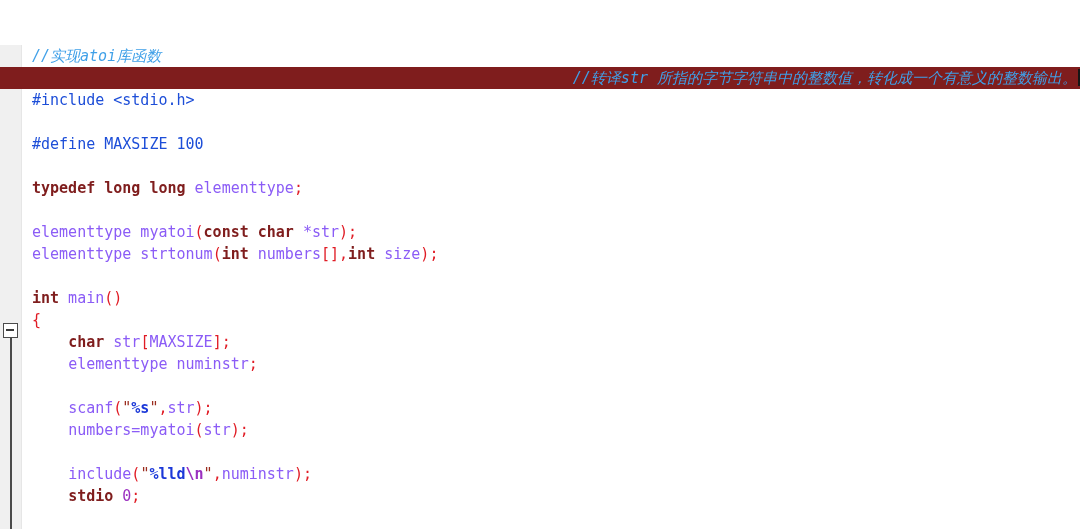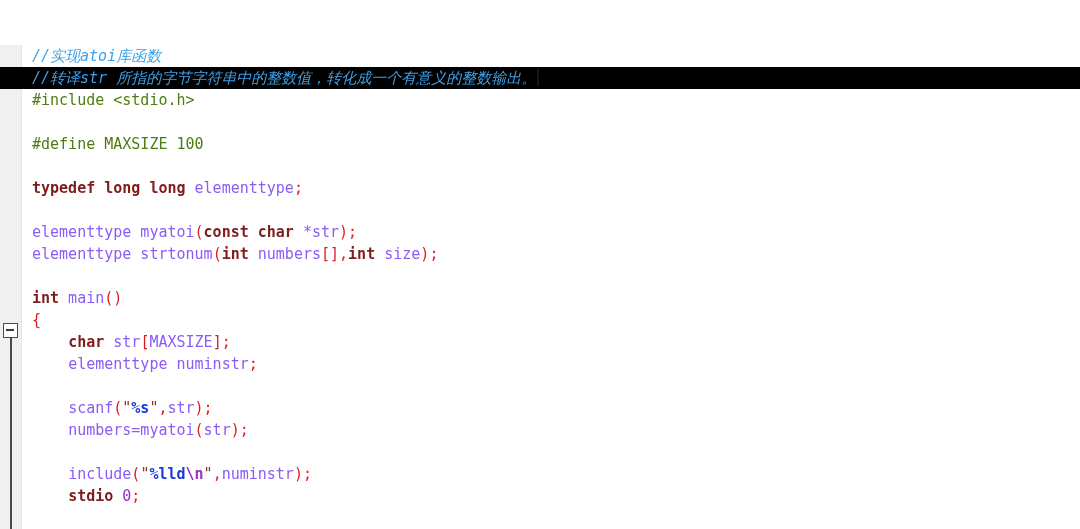--- a/index.html
+++ b/index.html
@@ -78,26 +78,27 @@
     line-height: 22px;
   }
   .line {
     position: relative;
     height: 22px;
     padding-left: 32px;
     white-space: pre;
     color: #1c1c1c;
   }
   .line.current {
-    background: #000000;
+    background: #7f1d1d;
+    text-align: right;
   }
 
   
   .cmt   { color: #3fa0e8; font-style: italic; }
-  .pre   { color: #4d7c0f; }
+  .pre   { color: #1d4ed8; }
   .kw    { color: #7f1d1d; font-weight: bold; }
   .id    { color: #8b5cf6; }
   .punc  { color: #e01b24; }
   .str   { color: #9b2d1f; }
   .fmt   { color: #1b38d8; font-weight: bold; }
   .esc   { color: #9b30c0; font-weight: bold; }
   .num   { color: #9b30c0; }
   .brace { color: #e01b24; }
 
   

